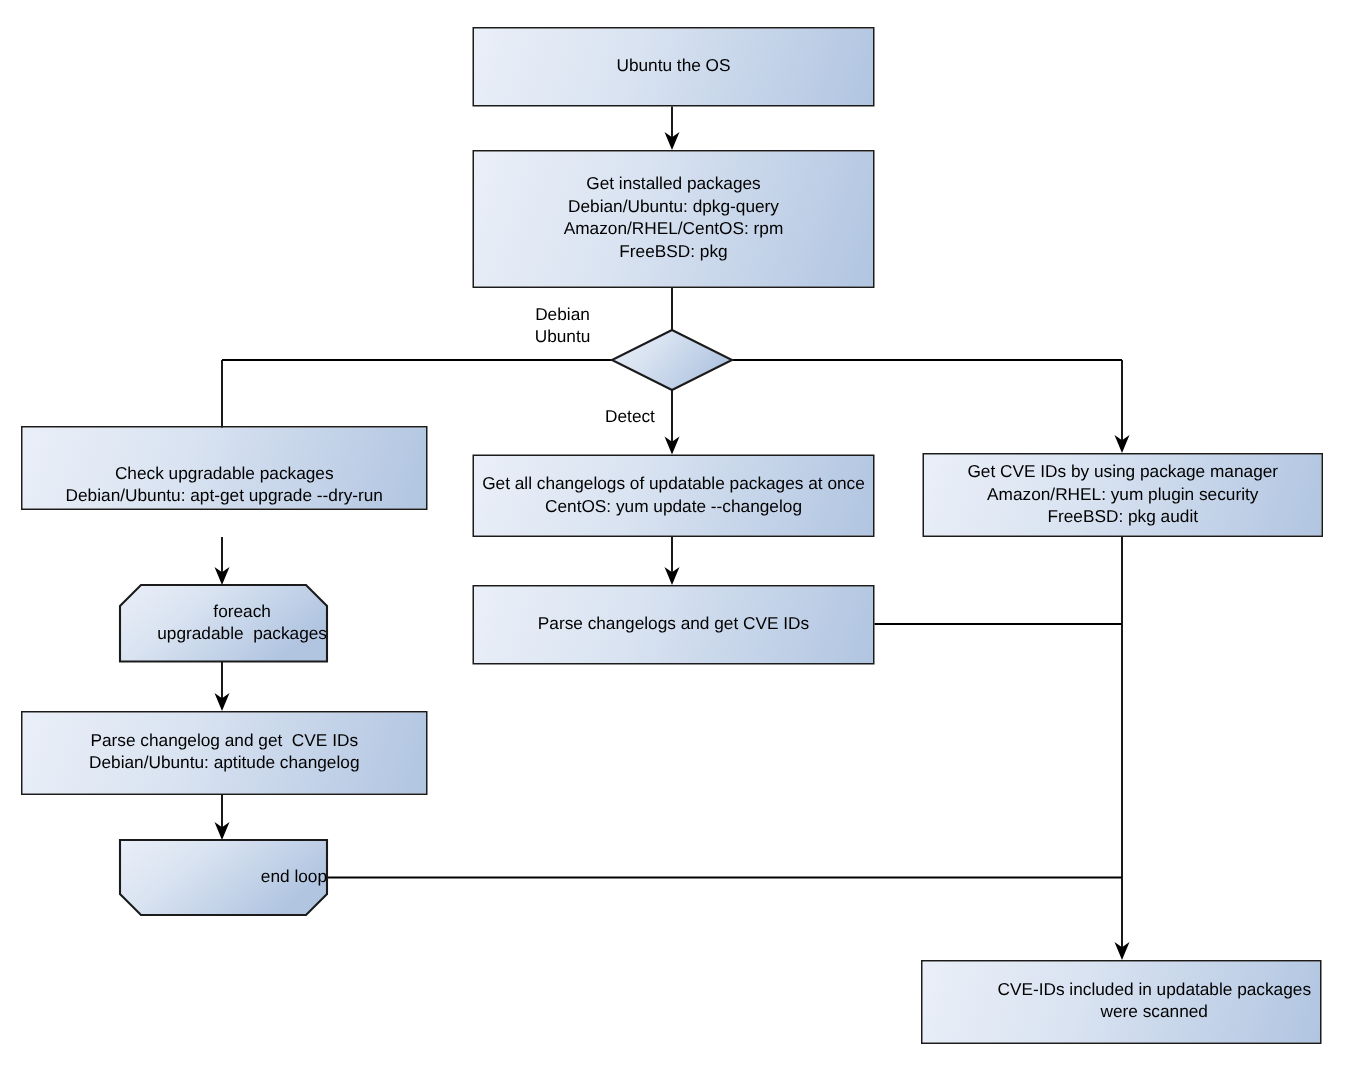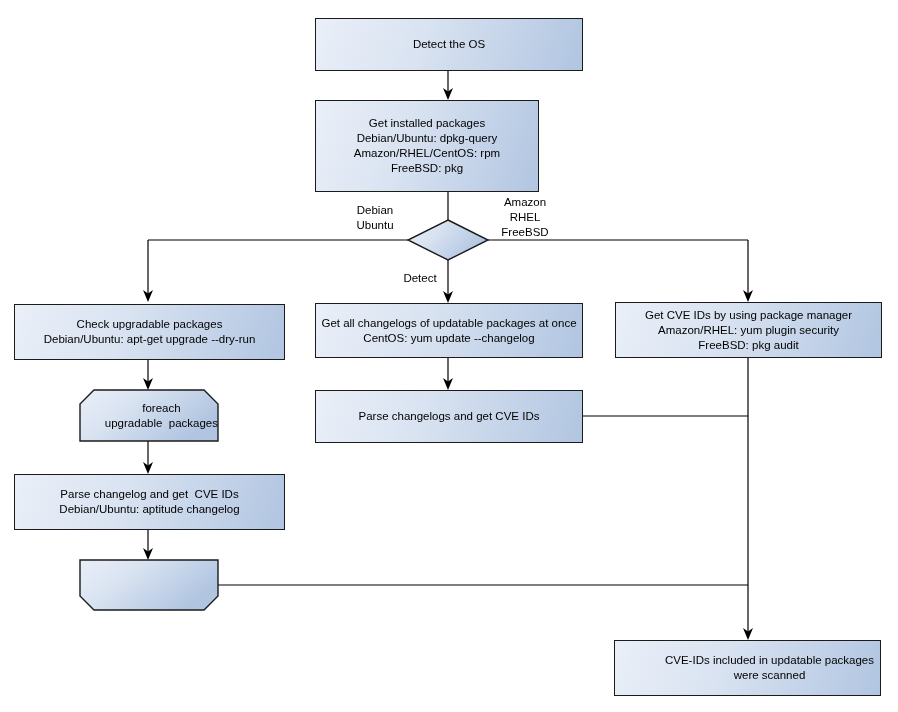--- a/index.html
+++ b/index.html
@@ -71,31 +71,31 @@
     </g>
 
     <path d="M448 220 L488 240 L448 260 L408 240 Z" fill="url(#nodeGrad)" stroke="#1b1b1b" stroke-width="1.4"></path>
 
     <path d="M94 390 L204 390 L218 404 L218 441 L80 441 L80 404 Z" fill="url(#nodeGrad)" stroke="#1b1b1b" stroke-width="1.4"></path>
 
     <path d="M80 560 L218 560 L218 596 L204 610 L94 610 L80 596 Z" fill="url(#nodeGrad)" stroke="#1b1b1b" stroke-width="1.4"></path>
   </svg>
 
   <div class="rect-node" style="left:315px; top:18px; width:268px; height:53px;">
-    <div class="node-label">Detect the OS</div>
+    <div class="node-label">Ubuntu the OS</div>
   </div>
 
-  <div class="rect-node" style="left:315px; top:100px; width:224px; height:92px;">
+  <div class="rect-node" style="left:315px; top:100px; width:268px; height:92px;">
     <div class="node-label">Get installed packages
 Debian/Ubuntu: dpkg-query
 Amazon/RHEL/CentOS: rpm
 FreeBSD: pkg</div>
   </div>
 
-  <div class="rect-node" style="left:14px; top:304px; width:271px; height:56px;">
+  <div class="rect-node" style="left:14px; top:284px; width:271px; height:56px;align-items:flex-end;">
     <div class="node-label">Check upgradable packages
 Debian/Ubuntu: apt-get upgrade --dry-run</div>
   </div>
 
   <div class="rect-node" style="left:14px; top:474px; width:271px; height:56px;">
     <div class="node-label">Parse changelog and get  CVE IDs
 Debian/Ubuntu: aptitude changelog</div>
   </div>
 
   <div class="rect-node" style="left:315px; top:303px; width:268px; height:55px;">
@@ -116,23 +116,23 @@
   <div class="rect-node" style="left:614px; top:640px; width:267px; height:56px;padding-left:44px;">
     <div class="node-label">CVE-IDs included in updatable packages
 were scanned</div>
   </div>
 
   <div class="shape-text" style="left:80px; top:390px; width:138px; height:51px;">
     <div class="node-label">foreach
 upgradable  packages</div>
   </div>
 
+  <div class="shape-text" style="left:80px; top:560px; width:138px; height:50px;">
+    <div class="node-label">end loop</div>
+  </div>
 
   <div class="edge-label" style="left:325px; top:203px; width:100px;">Debian
 Ubuntu</div>
 
-  <div class="edge-label" style="left:475px; top:195px; width:100px;">Amazon
-RHEL
-FreeBSD</div>
 
   <div class="edge-label" style="left:370px; top:271px; width:100px;">Detect</div>
 
 </div>
 
 </body></html>

